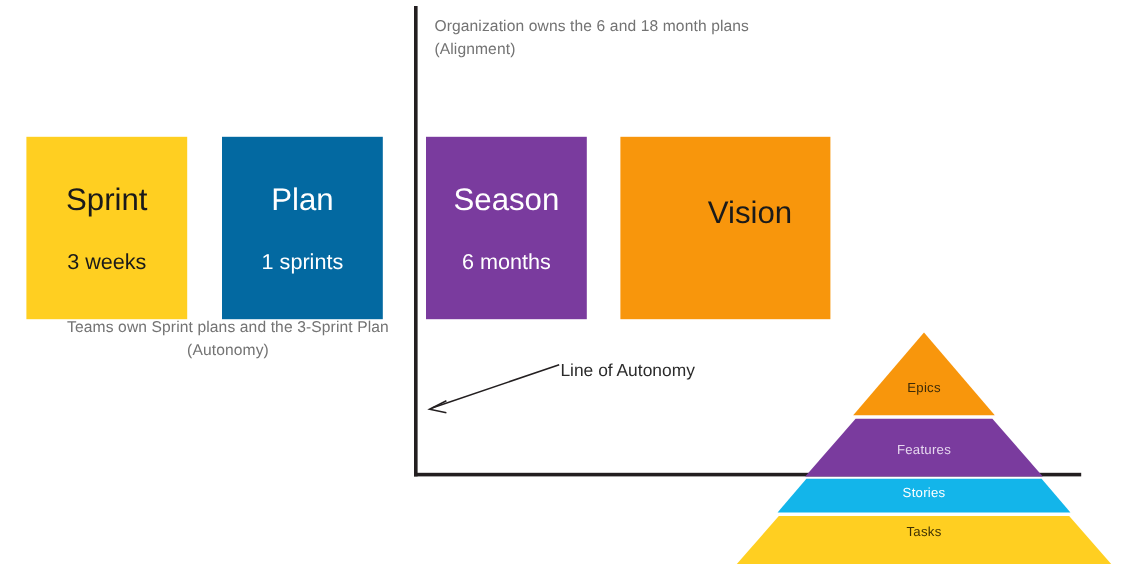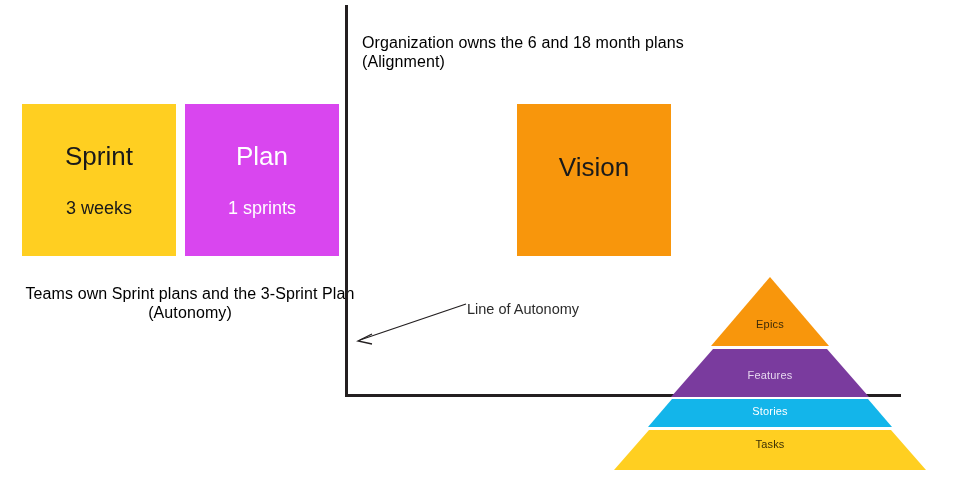--- a/index.html
+++ b/index.html
@@ -16,26 +16,25 @@
     position: relative;
     width: 954px;
     height: 480px;
     background: #ffffff;
     overflow: hidden;
   }
 
   
   .note {
     position: absolute;
-    font-size: 16px;
+    font-size: 13px;
     line-height: 19px;
-    color: #000000;
+    color: #737373;
     white-space: pre-line;
     letter-spacing: 0.1px;
-    margin-top: 21px;
   }
   #note-alignment { left: 362px; top: 12px; width: 360px; }
   #note-autonomy  { left: 20px;  top: 263px; width: 340px; text-align: center; }
 
   
   .axis-v {
     position: absolute;
     left: 345px;
     top: 5px;
     width: 3px;
@@ -47,44 +46,44 @@
     left: 345px;
     top: 394px;
     width: 556px;
     height: 3px;
     background: #231f20;
   }
 
   
   .card {
     position: absolute;
-    top: 104px;
-    width: 154px;
+    top: 114px;
+    width: 134px;
     height: 152px;
     display: flex;
     flex-direction: column;
     align-items: center;
     justify-content: center;
   }
   .card .card-title {
     font-size: 26px;
     line-height: 30px;
     font-weight: 400;
     margin: 0 0 26px 0;
   }
   .card .card-sub {
     font-size: 18px;
     line-height: 22px;
     font-weight: 400;
     margin: 0;
   }
   #card-sprint { left: 22px;  background: #FFCF21; color: #1a1a1a; }
-  #card-plan   { left: 185px; background: #d946ef; color: #ffffff; }
+  #card-plan   { left: 185px; background: #0369a1; color: #ffffff; }
   #card-season { left: 355px; background: #7A3B9E; color: #ffffff; }
-  #card-vision { left: 517px; background: #F8960C; color: #1a1a1a; }
+  #card-vision { left: 517px; background: #F8960C; color: #1a1a1a; padding-left: 41px; }
 
   
   #callout-label {
     position: absolute;
     left: 467px;
     top: 300px;
     font-size: 14.5px;
     line-height: 19px;
     color: #2b2b2b;
     white-space: nowrap;
@@ -136,20 +135,24 @@
   <div class="card" id="card-sprint">
     <div class="card-title">Sprint</div>
     <div class="card-sub">3 weeks</div>
   </div>
 
   <div class="card" id="card-plan">
     <div class="card-title">Plan</div>
     <div class="card-sub">1 sprints</div>
   </div>
 
+  <div class="card" id="card-season">
+    <div class="card-title">Season</div>
+    <div class="card-sub">6 months</div>
+  </div>
 
   <div class="card" id="card-vision">
     <div class="card-title">Vision</div>
   </div>
 
   <svg id="callout-arrow" viewBox="0 0 125 52">
     <line x1="118" y1="8" x2="12" y2="44" stroke="#231f20" stroke-width="1.3"></line>
     <polyline points="24,38 10,45 24,48" fill="none" stroke="#231f20" stroke-width="1.3"></polyline>
   </svg>
   <div id="pyramid">

